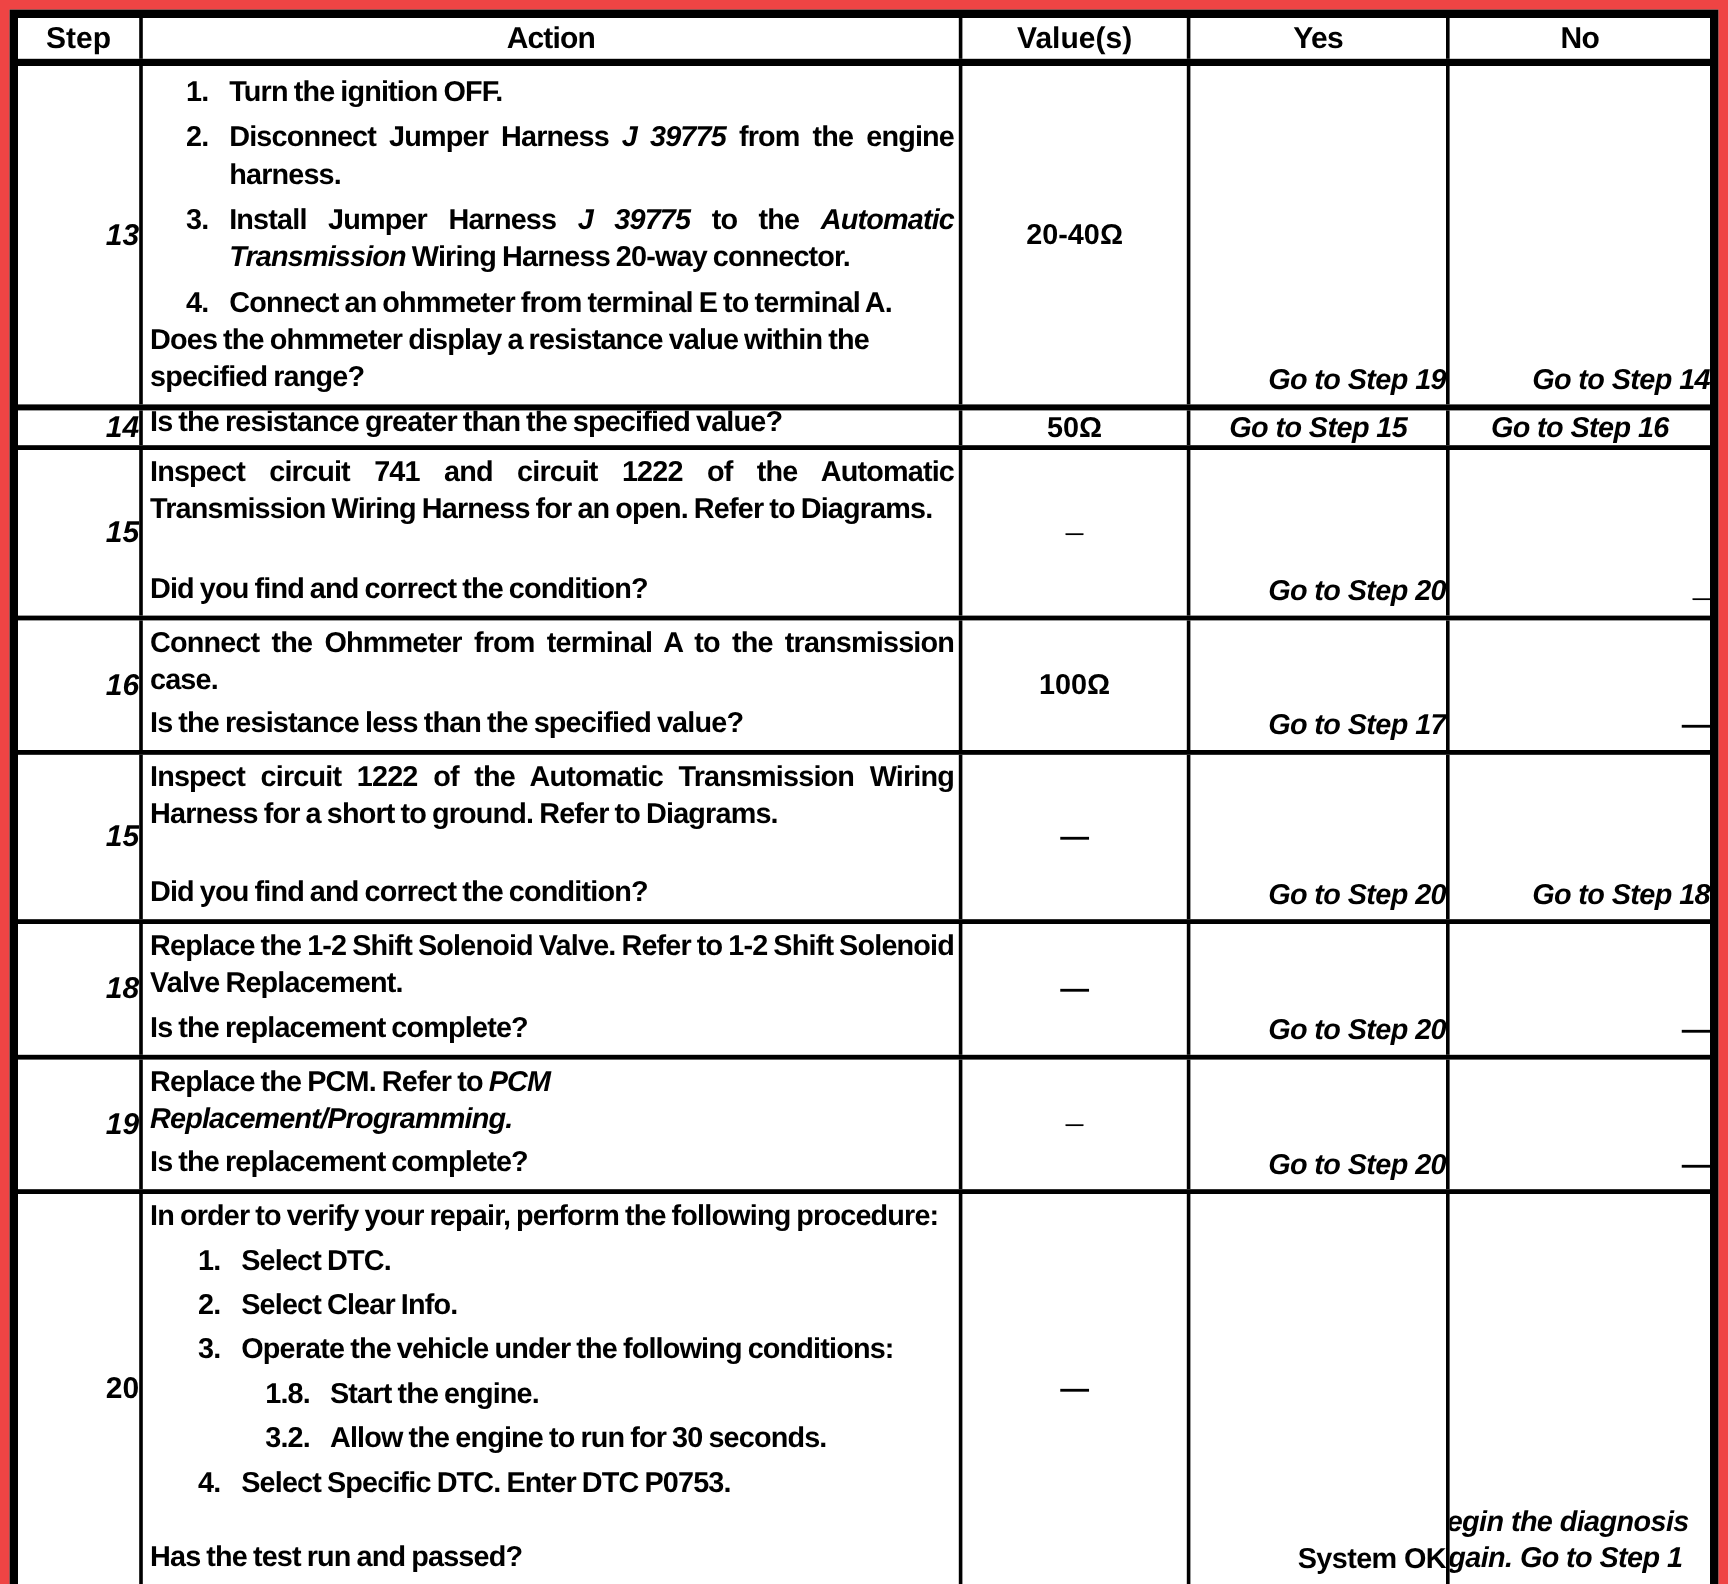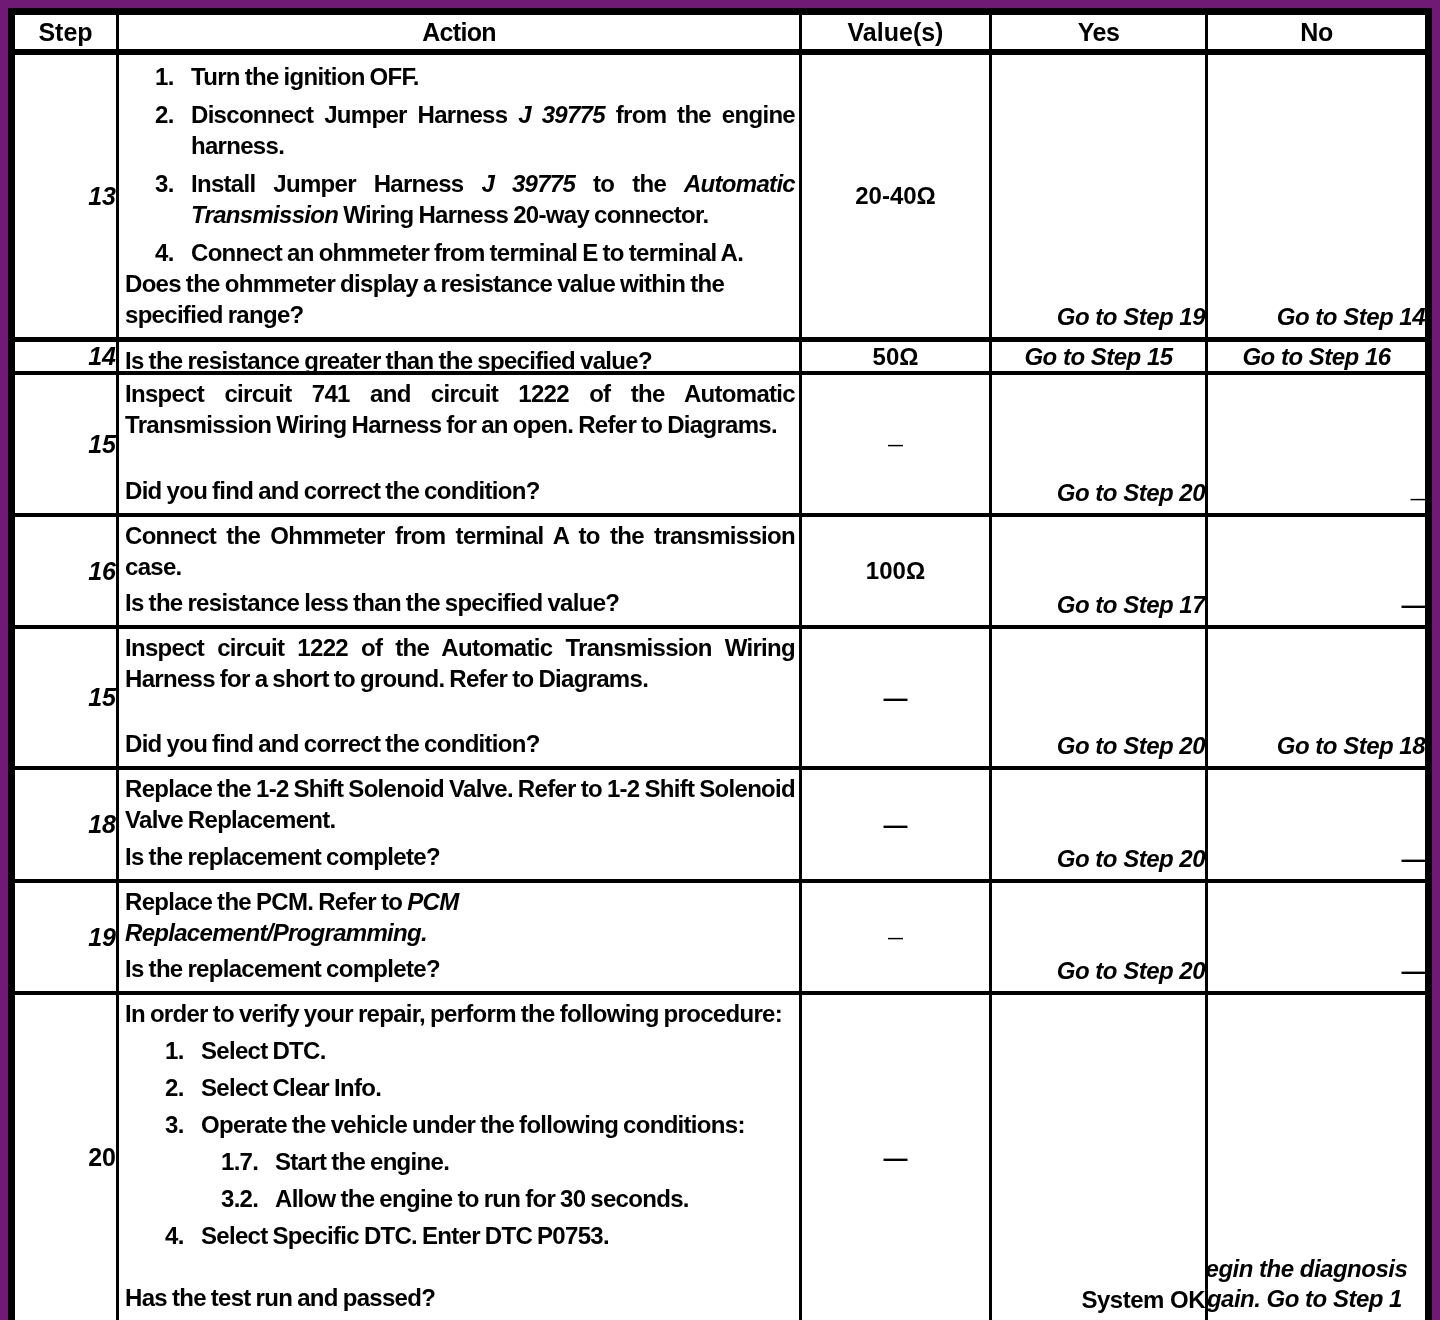--- a/index.html
+++ b/index.html
@@ -1,19 +1,19 @@
 <!DOCTYPE html>
 <html><head>
 <meta charset="utf-8">
 <style>
   html,body{margin:0;padding:0;background:#ffffff;}
   .page{
     position:relative;
     width:1440px;height:1320px;
-    background:#701a75;
+    background:#ef4444;
     color:#000;
     font-family:"Liberation Sans", sans-serif;
     font-weight:bold;
     overflow:hidden;
   }
   .tbl{
     position:absolute;left:8px;top:8px;
     width:1424px;
     border:7px solid #000;
     box-sizing:border-box;
@@ -46,21 +46,21 @@
   .para{text-align:justify;}
   .question{text-align:left;}
   .alist{display:flex;flex-direction:column;gap:7px;padding-left:30px;margin-top:3px;}
   .item{display:flex;}
   .item .num{width:36px;flex:none;}
   .item .itxt{flex:1;text-align:justify;}
   .ital{font-style:italic;}
   .goto{font-style:italic;}
   .plain{font-style:normal;}
   .dash-sm{font-size:15px;}
-  .r14 .c-action{justify-content:flex-start;padding-bottom:4px;}
+  .r14 .c-action{justify-content:flex-end;padding-bottom:4px;}
   .r14 .c-yes,.r14 .c-no,.r14 .c-value{justify-content:center;padding-bottom:0;align-items:center;}
   .r20 .alist{padding-left:40px;gap:6px;margin-top:6px;}
   .r20 .item .num{width:36px;}
   .r20 .item.sub{padding-left:56px;}
   .r20 .item.sub .num{width:54px;}
   .no-multiline{width:254px;text-align:center;font-style:italic;line-height:30px;}
 </style>
 </head>
 <body>
 
@@ -251,21 +251,21 @@
             </div>
             <div class="item">
               <span class="num">2.</span>
               <span class="itxt"><span>Select Clear Info.</span></span>
             </div>
             <div class="item">
               <span class="num">3.</span>
               <span class="itxt"><span>Operate the vehicle under the following conditions:</span></span>
             </div>
             <div class="item sub">
-              <span class="num">1.7.</span>
+              <span class="num">1.8.</span>
               <span class="itxt"><span>Start the engine.</span></span>
             </div>
             <div class="item sub">
               <span class="num">3.2.</span>
               <span class="itxt"><span>Allow the engine to run for 30 seconds.</span></span>
             </div>
             <div class="item">
               <span class="num">4.</span>
               <span class="itxt"><span>Select Specific DTC. Enter DTC P0753.</span></span>
             </div>

